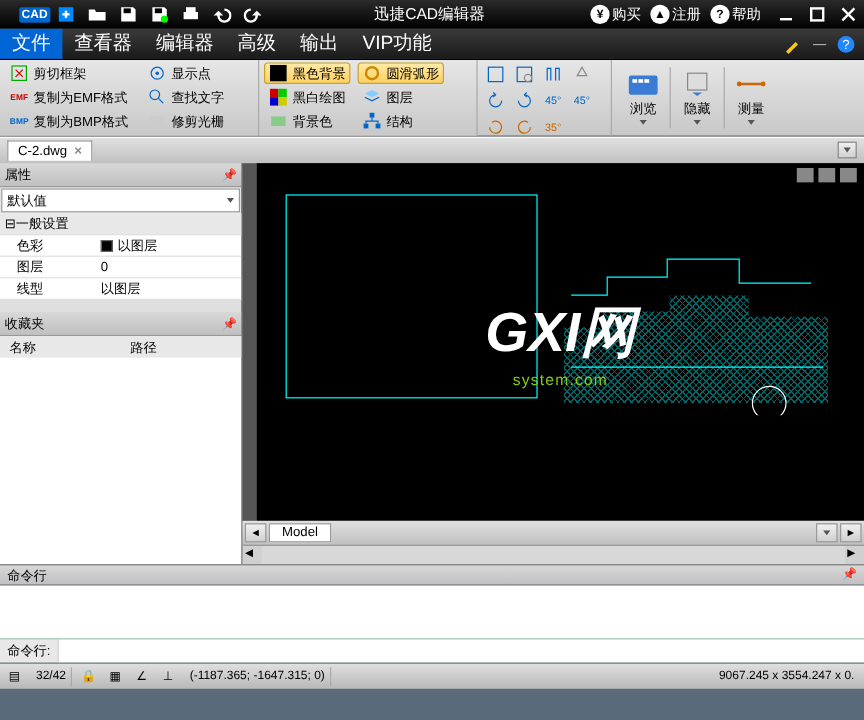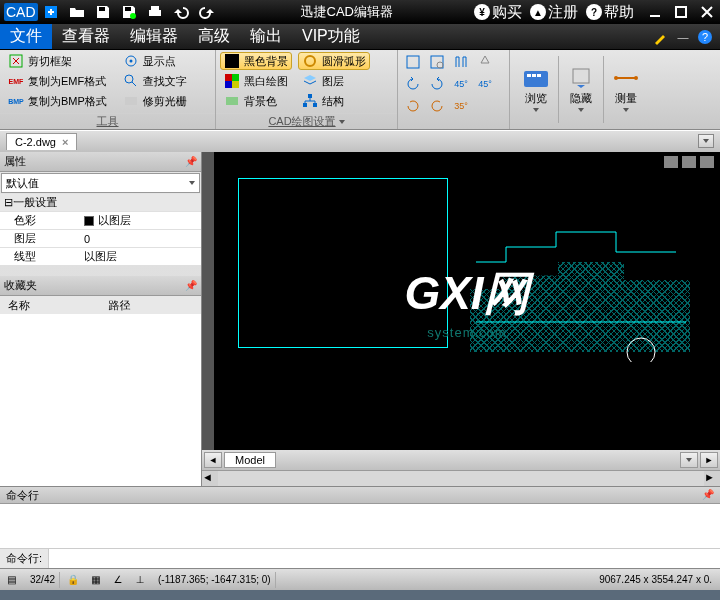--- a/index.html
+++ b/index.html
@@ -1,33 +1,33 @@
 <!DOCTYPE html>
 <html><head>
 <meta charset="utf-8">
 <style>
 * { margin: 0; padding: 0; box-sizing: border-box; font-family: "Microsoft YaHei", Arial, sans-serif; }
 body { width: 720px; height: 600px; background: #5a6a7a; overflow: hidden; font-size: 11px; }
 
 .titlebar { height: 24px; background: linear-gradient(#2a2a2a,#000); display: flex; align-items: center; color: #fff; }
 .titlebar .ticon { width: 22px; height: 18px; margin: 0 2px; display: flex; align-items: center; justify-content: center; cursor: pointer; }
 .titlebar .ticon svg { width: 16px; height: 16px; }
-.titlebar .cad-logo { background: #0066cc; font-size: 14px; font-weight: normal; border-radius: 2px; padding: 1px 2px; margin-left: 4px; }
+.titlebar .cad-logo { background: #0066cc; font-size: 10px; font-weight: bold; border-radius: 2px; padding: 1px 2px; margin-left: 16px; }
 .titlebar .title { flex: 1; text-align: center; font-size: 13px; }
 .titlebar .rgrp { display: flex; align-items: center; gap: 2px; margin-right: 4px; }
-.titlebar .rgrp span { font-size: 15px; margin-right: 4px; }
+.titlebar .rgrp span { font-size: 12px; margin-right: 4px; }
 .titlebar .circ { width: 16px; height: 16px; border-radius: 50%; background: #fff; color: #000; display: inline-flex; align-items: center; justify-content: center; font-size: 10px; font-weight: bold; }
 
 .menubar { height: 26px; background: linear-gradient(#3a3a3a,#1a1a1a); display: flex; align-items: stretch; border-bottom: 1px solid #000; position: relative; }
 .menubar .tab { padding: 0 10px; color: #fff; display: flex; align-items: center; font-size: 16px; cursor: pointer; }
 .menubar .tab.active { background: #0066d6; }
 .menubar .right-icons { margin-left: auto; display: flex; align-items: center; gap: 4px; padding-right: 6px; }
 .menubar .right-icons div { width: 18px; height: 18px; display: flex; align-items: center; justify-content: center; }
 
-.ribbon { height: 80px; background: linear-gradient(#e6e6e6,#c8c8c8); display: flex; border-bottom: 1px solid #888; }
+.ribbon { height: 64px; background: linear-gradient(#e6e6e6,#c8c8c8); display: flex; border-bottom: 1px solid #888; }
 .rgroup { border-right: 1px solid #aaa; display: flex; flex-direction: column; }
 .rgroup .body { flex: 1; padding: 2px 4px; display: flex; flex-direction: column; gap: 2px; }
 .rgroup .label { height: 16px; font-size: 11px; color: #555; text-align: center; display: flex; align-items: center; justify-content: center; gap: 3px; border-top: 1px solid #d0d0d0; text-decoration: underline; }
 .rbtn { display: flex; align-items: center; gap: 4px; padding: 1px 4px; font-size: 11px; color: #000; cursor: pointer; white-space: nowrap; }
 .rbtn .ico { width: 16px; height: 16px; display: inline-flex; align-items: center; justify-content: center; }
 .rbtn.sel { background: linear-gradient(#ffe9a8,#ffd15c); border: 1px solid #c9a227; border-radius: 3px; padding: 0 3px; }
 .rcol { display: flex; flex-direction: column; gap: 2px; }
 .rrow { display: flex; gap: 2px; }
 .bigbtn { width: 44px; display: flex; flex-direction: column; align-items: center; justify-content: center; gap: 2px; padding: 2px; cursor: pointer; }
 .bigbtn .ico { width: 28px; height: 22px; }
@@ -56,21 +56,21 @@
 .fav-row .c { width: 50%; padding-left: 8px; display: flex; align-items: center; }
 .fav-row.hdr { background: #e8e8e8; }
 
 .canvas-wrap { flex: 1; display: flex; flex-direction: column; }
 .canvas { flex: 1; background: #000; position: relative; overflow: hidden; margin-left: 12px; }
 .drawing1 { position: absolute; left: 24px; top: 26px; width: 210px; height: 170px; border: 1px solid #0ff; }
 .drawing2 { position: absolute; right: 24px; top: 50px; width: 230px; height: 160px; }
 .hatch { position: absolute; right: 30px; top: 110px; width: 220px; height: 90px; background: repeating-linear-gradient(45deg,#006666 0,#006666 1px,transparent 1px,transparent 4px),repeating-linear-gradient(-45deg,#006666 0,#006666 1px,transparent 1px,transparent 4px); clip-path: polygon(0 30%,15% 30%,15% 15%,40% 15%,40% 0,70% 0,70% 20%,100% 20%,100% 100%,0 100%); }
 .watermark { position: absolute; left: 50%; top: 50%; transform: translate(-50%,-50%); color: #fff; font-family: Georgia, serif; text-align: center; }
 .watermark .big { font-size: 46px; font-style: italic; font-weight: bold; }
-.watermark .sm { font-size: 13px; letter-spacing: 1px; color: #0f766e; }
+.watermark .sm { font-size: 13px; letter-spacing: 1px; color: #84cc16; }
 .canvas-icons { position: absolute; right: 6px; top: 4px; display: flex; gap: 4px; }
 .canvas-icons div { width: 14px; height: 12px; background: #888; }
 .modelbar { height: 20px; background: linear-gradient(#e0e0e0,#c0c0c0); display: flex; align-items: center; position: relative; }
 .modeltab { background: #fff; border: 1px solid #999; padding: 1px 10px; font-size: 11px; margin-left: 22px; }
 .modelbar .nav { width: 18px; height: 16px; position: absolute; display: flex; align-items: center; justify-content: center; border: 1px solid #999; background: linear-gradient(#f0f0f0,#d0d0d0); font-size: 9px; }
 .scroll-h { height: 16px; background: #d0d0d0; display: flex; border-top: 1px solid #999; }
 .scroll-h .after { flex: 1; background: #d8d8d8; }
 
 .cmd-head { height: 18px; background: linear-gradient(#d8d8d8,#c0c0c0); display: flex; align-items: center; justify-content: space-between; padding: 0 6px; font-size: 11px; border-top: 1px solid #888; border-bottom: 1px solid #999; }
 .cmd-body { height: 44px; background: #fff; }

